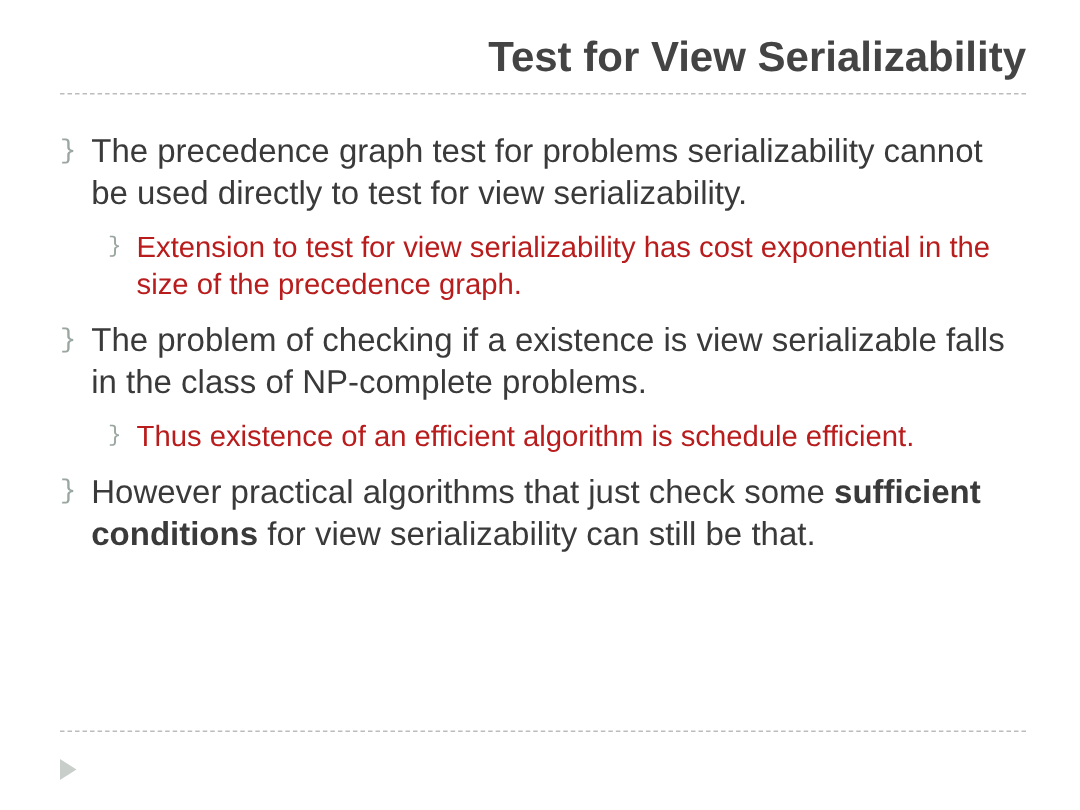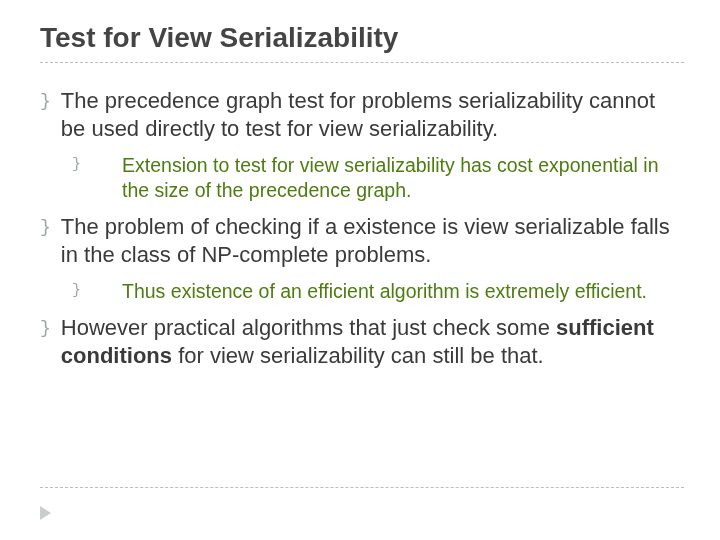--- a/index.html
+++ b/index.html
@@ -17,20 +17,21 @@
     width: 720px;
     height: 540px;
     padding: 22px 36px 20px 40px;
     position: relative;
   }
   .title {
     font-size: 28px;
     font-weight: bold;
     color: #444;
     margin: 0 0 8px 0;
+    text-align: right;
   }
   .rule {
     border: none;
     border-top: 1px dashed #bcbcbc;
     margin: 0 0 0 0;
   }
   .content {
     padding-top: 14px;
   }
   .item-l1 {
@@ -62,22 +63,21 @@
     user-select: none;
   }
   .text-l1 {
     font-size: 22px;
     line-height: 28px;
     color: #3a3a3a;
   }
   .text-l2 {
     font-size: 19.5px;
     line-height: 25px;
-    color: #4d7c0f;
-    margin-left: 31px;
+    color: #b91c1c;
   }
   .em { }
   .b { font-weight: bold; }
   .footer-rule {
     position: absolute;
     left: 40px;
     right: 36px;
     bottom: 44px;
     border: none;
     border-top: 1px dashed #bcbcbc;
@@ -116,21 +116,21 @@
     <div class="item-l1">
       <span class="bullet-l1">}</span>
       <span class="text-l1">
         <span>The problem of checking if a existence is view serializable falls in the class of </span><span class="em">NP</span><span>-complete problems.</span>
       </span>
     </div>
 
     <div class="item-l2">
       <span class="bullet-l2">}</span>
       <span class="text-l2">
-        <span> Thus existence of an efficient algorithm is </span><span class="em">extremely</span><span> efficient.</span>
+        <span> Thus existence of an efficient algorithm is </span><span class="em">schedule</span><span> efficient.</span>
       </span>
     </div>
 
     <div class="item-l1">
       <span class="bullet-l1">}</span>
       <span class="text-l1">
         <span>However practical algorithms that just check some </span><span class="b">sufficient conditions</span><span> for view serializability can still be that.</span>
       </span>
     </div>
 

